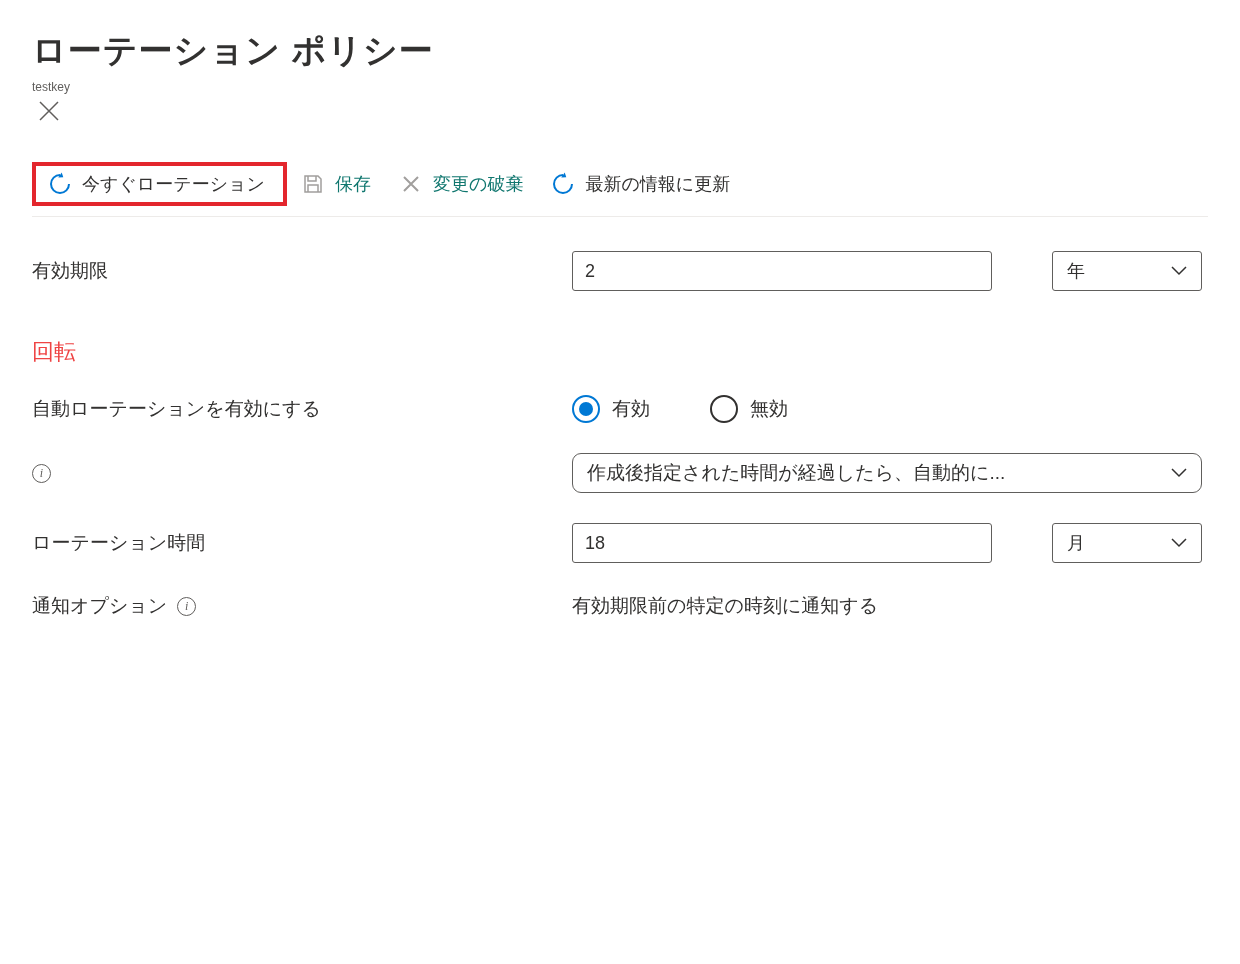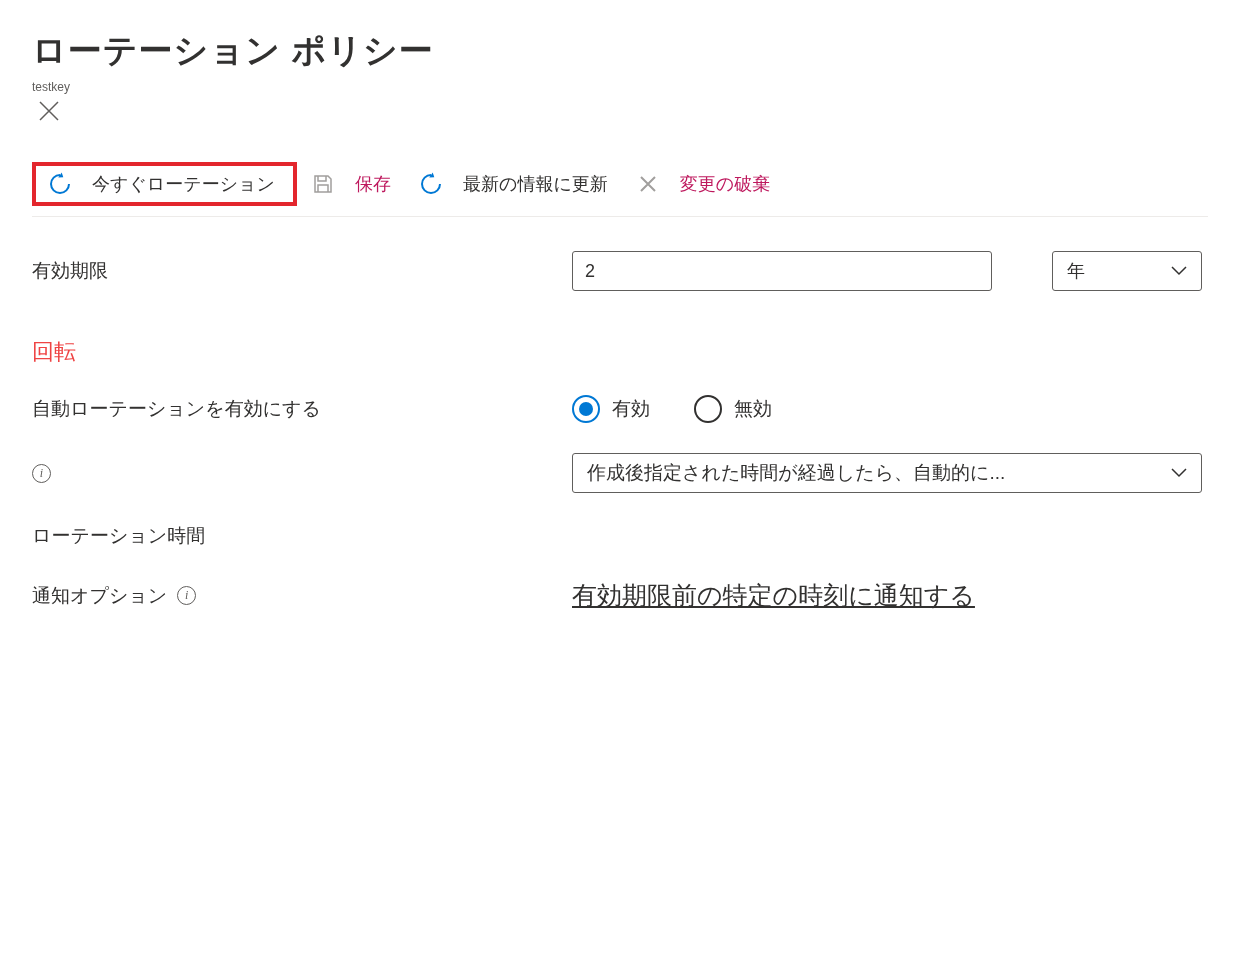--- a/index.html
+++ b/index.html
@@ -39,28 +39,28 @@
   .toolbar {
     display: flex;
     align-items: center;
     margin-top: 34px;
     border-bottom: 1px solid #edebe9;
     padding-bottom: 10px;
   }
   .toolbar-btn {
     display: flex;
     align-items: center;
-    gap: 20px;
+    gap: 10px;
     padding: 6px 14px;
     font-size: 18px;
     cursor: pointer;
     color: #323130;
   }
   .toolbar-btn.disabled {
-    color: #be185d;
+    color: #0f766e;
     cursor: default;
   }
   .toolbar-btn.highlight {
     border: 4px solid #e3262d;
     padding: 6px 18px 6px 12px;
   }
   .icon {
     width: 24px;
     height: 24px;
     display: inline-flex;
@@ -109,21 +109,21 @@
     justify-content: space-between;
     padding: 0 14px;
     font-size: 18px;
     cursor: pointer;
     background: #fff;
   }
   .wide-select {
     width: 630px;
     height: 40px;
     border: 1px solid #605e5c;
-    border-radius: 3px;
+    border-radius: 9px;
     display: flex;
     align-items: center;
     justify-content: space-between;
     padding: 0 14px;
     font-size: 19px;
     cursor: pointer;
     background: #fff;
   }
   .wide-select .select-text {
     white-space: nowrap;
@@ -132,21 +132,21 @@
   }
   .section-title {
     font-size: 22px;
     font-weight: 400;
     color: #ef4444;
     margin-top: 46px;
     margin-bottom: 28px;
   }
   .radio-group {
     display: flex;
-    gap: 44px;
+    gap: 60px;
     align-items: center;
   }
   .radio-item {
     display: flex;
     align-items: center;
     gap: 12px;
     font-size: 19px;
     cursor: pointer;
   }
   .radio-circle {
@@ -174,23 +174,22 @@
     border-radius: 50%;
     display: inline-flex;
     align-items: center;
     justify-content: center;
     font-size: 12px;
     color: #605e5c;
     font-style: italic;
     font-family: Georgia, serif;
   }
   .static-text {
-    font-size: 25px;
-    color: #323130;
-    text-decoration: underline;
+    font-size: 19px;
+    color: #323130;
   }
   svg { display: block; }
 </style>
 </head>
 <body>
 
 <div class="header">
   <div>
     <div class="title">ローテーション ポリシー</div>
     <div class="subtitle">testkey</div>
@@ -213,36 +212,36 @@
     <span>今すぐローテーション</span>
   </div>
   <div class="toolbar-btn disabled">
     <span class="icon">
       <svg width="22" height="22" viewBox="0 0 22 22">
           <path d="M3 3 H16 L19 6 V19 H3 Z M6 3 V8 H14 V3 M6 12 H16 V19 H6 Z" stroke="#a19f9d" stroke-width="1.5" fill="none"></path>
         </svg>
     </span>
     <span>保存</span>
   </div>
+  <div class="toolbar-btn disabled">
+    <span class="icon">
+      <svg width="22" height="22" viewBox="0 0 22 22">
+          <path d="M4 4 L18 18 M18 4 L4 18" stroke="#a19f9d" stroke-width="2" fill="none"></path>
+        </svg>
+    </span>
+    <span>変更の破棄</span>
+  </div>
   <div class="toolbar-btn">
     <span class="icon">
       <svg width="24" height="24" viewBox="0 0 24 24">
           <path d="M12 3 A9 9 0 1 0 21 12" stroke="#0078d4" stroke-width="2" fill="none"></path>
           <path d="M12 0 L12 6 L16 3 Z" fill="#0078d4" transform="rotate(35 12 3)"></path>
         </svg>
     </span>
     <span>最新の情報に更新</span>
-  </div>
-  <div class="toolbar-btn disabled">
-    <span class="icon">
-      <svg width="22" height="22" viewBox="0 0 22 22">
-          <path d="M4 4 L18 18 M18 4 L4 18" stroke="#a19f9d" stroke-width="2" fill="none"></path>
-        </svg>
-    </span>
-    <span>変更の破棄</span>
   </div>
 </div>
 
 <div class="form">
 
   <div class="row">
     <div class="label-col">有効期限</div>
     <div class="input-col">
       <input class="text-input" value="2" style="">
       <div class="unit-select">
@@ -283,20 +282,29 @@
         <span class="select-text">作成後指定された時間が経過したら、自動的に...</span>
         <svg width="16" height="10" viewBox="0 0 16 10">
             <path d="M1 1 L8 8 L15 1" stroke="#323130" stroke-width="1.5" fill="none"></path>
           </svg>
       </div>
     </div>
   </div>
 
   <div class="row">
     <div class="label-col">ローテーション時間</div>
+    <div class="input-col">
+      <input class="text-input" value="18" style="">
+      <div class="unit-select">
+        <span>月</span>
+        <svg width="16" height="10" viewBox="0 0 16 10">
+            <path d="M1 1 L8 8 L15 1" stroke="#323130" stroke-width="1.5" fill="none"></path>
+          </svg>
+      </div>
+    </div>
   </div>
 
 
   <div class="row">
     <div class="label-col">
       <span>通知オプション</span>
       <span class="info-icon">i</span>
     </div>
     <div class="input-col">
       <span class="static-text">有効期限前の特定の時刻に通知する</span>

